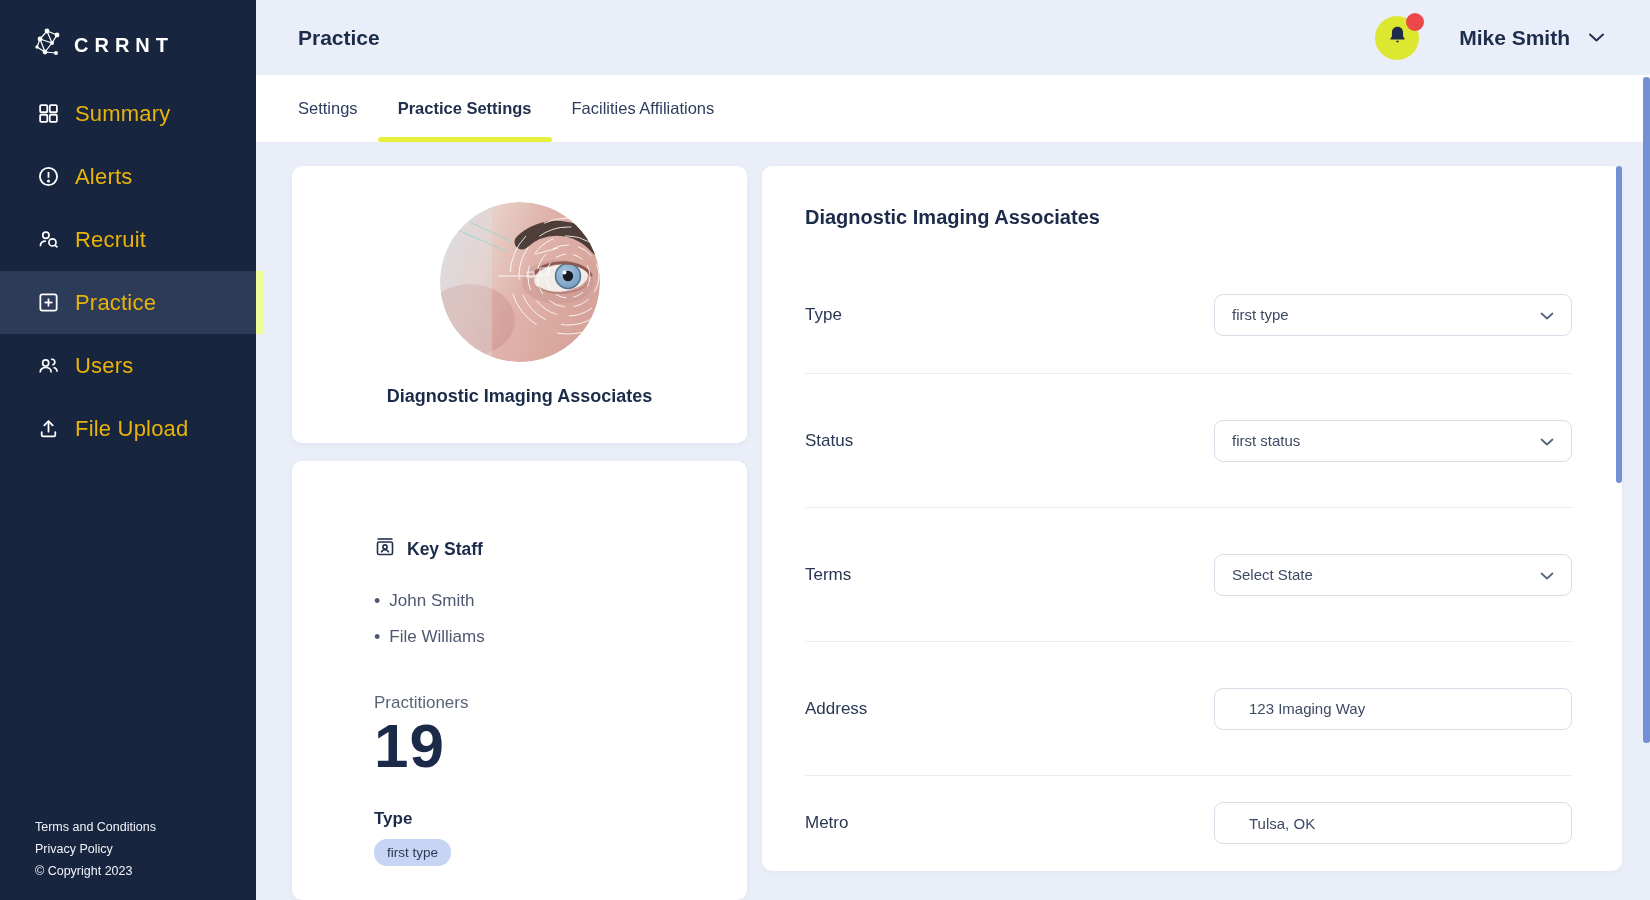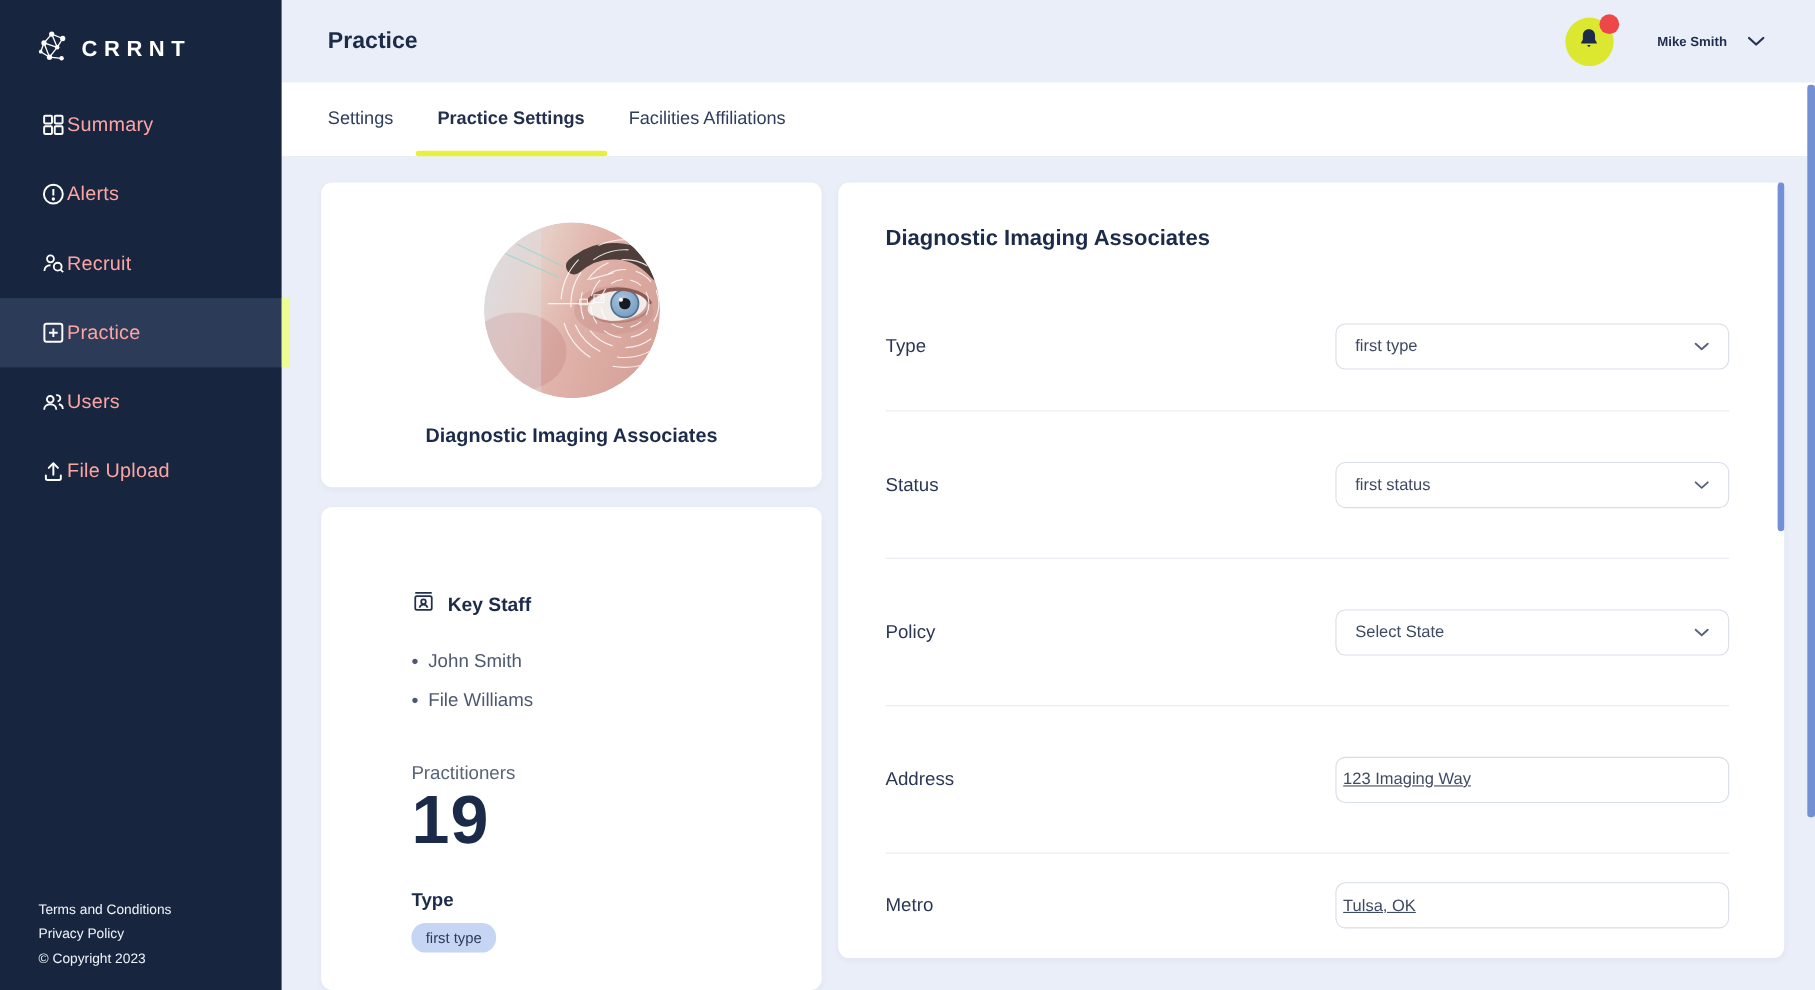--- a/index.html
+++ b/index.html
@@ -10,32 +10,32 @@
   
   .sidebar { position:absolute; left:0; top:0; width:256px; height:900px; background:#17263e; z-index:5; }
   .logo-row { display:flex; align-items:center; gap:8px; padding:26px 0 0 34px; }
   .logo-text { color:#ffffff; font-size:20px; font-weight:600; letter-spacing:6px; }
   .nav { position:absolute; top:82px; left:0; right:0; }
   .nav-item { position:relative; display:flex; align-items:center; height:63px; padding-left:36px; cursor:pointer; }
   .nav-item.active { background:#2c3b57; }
   .nav-item .accent { position:absolute; left:256px; top:0; width:7px; height:100%; background:#edfc95; }
   .nav-icon { width:24px; height:24px; display:flex; align-items:center; justify-content:center; }
   .nav-icon svg { width:23px; height:23px; }
-  .nav-label { color:#fca5a5; font-size:18px; font-weight:500; margin-left:1px; letter-spacing:.2px; }
+  .nav-label { color:#eab308; font-size:22px; font-weight:500; margin-left:15px; letter-spacing:.2px; }
   .side-footer { position:absolute; left:35px; bottom:18px; }
   .side-footer div { color:#f0f3fa; font-size:12.5px; line-height:22px; cursor:pointer; }
   .side-footer .copyright { cursor:default; }
 
   
   .app-header { position:absolute; left:256px; top:0; right:0; height:75px; display:flex; align-items:center; padding:0 45px 0 42px; background:#e9eef9; }
   .page-title { font-size:21px; font-weight:700; color:#1c2b4a; flex:1; }
   .bell-wrap { position:relative; width:44px; height:44px; border-radius:50%; background:#dce72f; display:flex; align-items:center; justify-content:center; cursor:pointer; }
   .bell-wrap svg { width:23px; height:23px; }
   .notif-dot { position:absolute; top:-3px; right:-5px; width:18px; height:18px; border-radius:50%; background:#ee4747; }
-  .user-name { margin-left:40px; font-size:12px; font-weight:600; color:#1f2d4d; cursor:pointer; }
+  .user-name { margin-left:40px; font-size:21px; font-weight:600; color:#1f2d4d; cursor:pointer; }
   .user-chevron { margin-left:18px; cursor:pointer; display:flex; align-items:center; }
 
   
   .tabbar { position:absolute; left:256px; top:75px; right:0; height:68px; background:#ffffff; display:flex; padding-left:22px; border-bottom:1px solid #e7eaf2; }
   .tab { position:relative; display:flex; align-items:center; padding:0 20px; font-size:16.5px; color:#2f3d5c; font-weight:500; cursor:pointer; }
   .tab.active { font-weight:600; color:#22304e; }
   .tab.active .tab-underline { position:absolute; left:0; right:0; bottom:0; height:5px; background:#e6f13d; border-radius:3px; }
 
   
   .card { position:absolute; background:#ffffff; border-radius:10px; box-shadow:0 2px 6px rgba(23,38,62,0.04); }
@@ -57,21 +57,21 @@
   .card-form { left:762px; top:166px; width:860px; height:705px; padding:0 50px 0 43px; }
   .form-heading { padding-top:40px; font-size:20px; font-weight:700; color:#1c2b4a; }
   .rows { margin-top:27px; }
   .form-row { display:flex; align-items:center; justify-content:space-between; height:134px; border-bottom:1px solid #e9ecf3; }
   .rows .form-row:first-child { height:118px; }
   .rows .form-row:last-child { height:94px; border-bottom:none; }
   .form-label { font-size:17px; font-weight:500; color:#2a3752; }
   .select-box { width:358px; height:42px; border:1px solid #d8dde8; border-radius:9px; background:#fff; display:flex; align-items:center; justify-content:space-between; padding:0 17px; cursor:pointer; }
   .select-value { font-size:15px; color:#3e4a63; }
   .select-box svg { width:14px; height:8px; flex:none; }
-  .text-input { width:358px; height:42px; border:1px solid #d8dde8; border-radius:9px; background:#fff; padding:0 6px; font-size:15px; color:#3e4a63; font-family:"Liberation Sans","DejaVu Sans",sans-serif; outline:none;text-decoration:underline; }
+  .text-input { width:358px; height:42px; border:1px solid #d8dde8; border-radius:9px; background:#fff; padding:0 34px; font-size:15px; color:#3e4a63; font-family:"Liberation Sans","DejaVu Sans",sans-serif; outline:none; }
 
   
   .page-scroll-thumb { position:absolute; right:0; top:77px; width:7px; height:666px; background:#7390d5; border-radius:3px; z-index:6; cursor:pointer; }
   .card-scroll-thumb { position:absolute; right:0; top:0; width:6px; height:317px; background:#7390d5; border-radius:3px; cursor:pointer; }
 </style>
 </head>
 <body>
 
 <div class="stage">
 
@@ -306,21 +306,21 @@
         <div class="form-row">
           <div class="form-label">Status</div>
           <div class="select-box">
             <span class="select-value">first status</span>
             <span><svg viewBox="0 0 14 8" fill="none">
                 <polyline points="1.5,1.5 7,6.5 12.5,1.5" stroke="#55627c" stroke-width="1.7" stroke-linecap="round" stroke-linejoin="round"></polyline>
               </svg></span>
           </div>
         </div>
         <div class="form-row">
-          <div class="form-label">Policy</div>
+          <div class="form-label">Terms</div>
           <div class="select-box">
             <span class="select-value">Select State</span>
             <span><svg viewBox="0 0 14 8" fill="none">
                 <polyline points="1.5,1.5 7,6.5 12.5,1.5" stroke="#55627c" stroke-width="1.7" stroke-linecap="round" stroke-linejoin="round"></polyline>
               </svg></span>
           </div>
         </div>
         <div class="form-row">
           <div class="form-label">Address</div>
           <input class="text-input" type="text" value="123 Imaging Way" style="">

